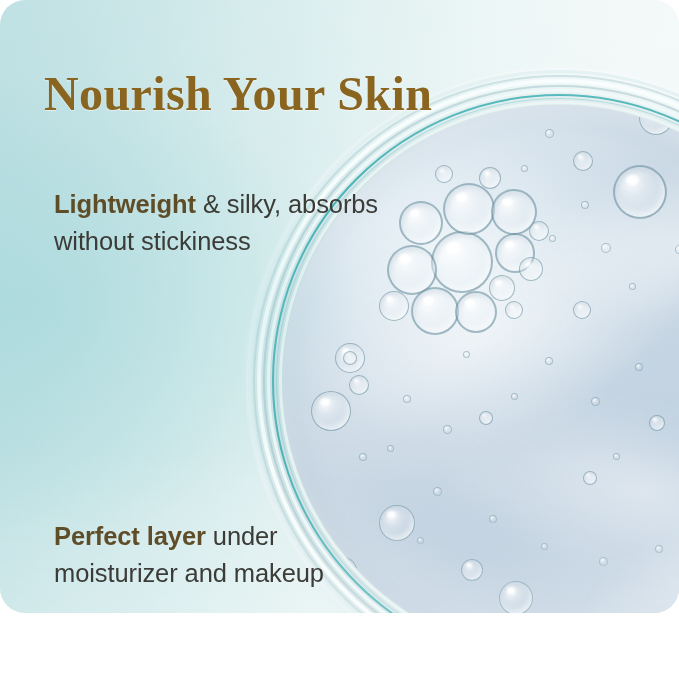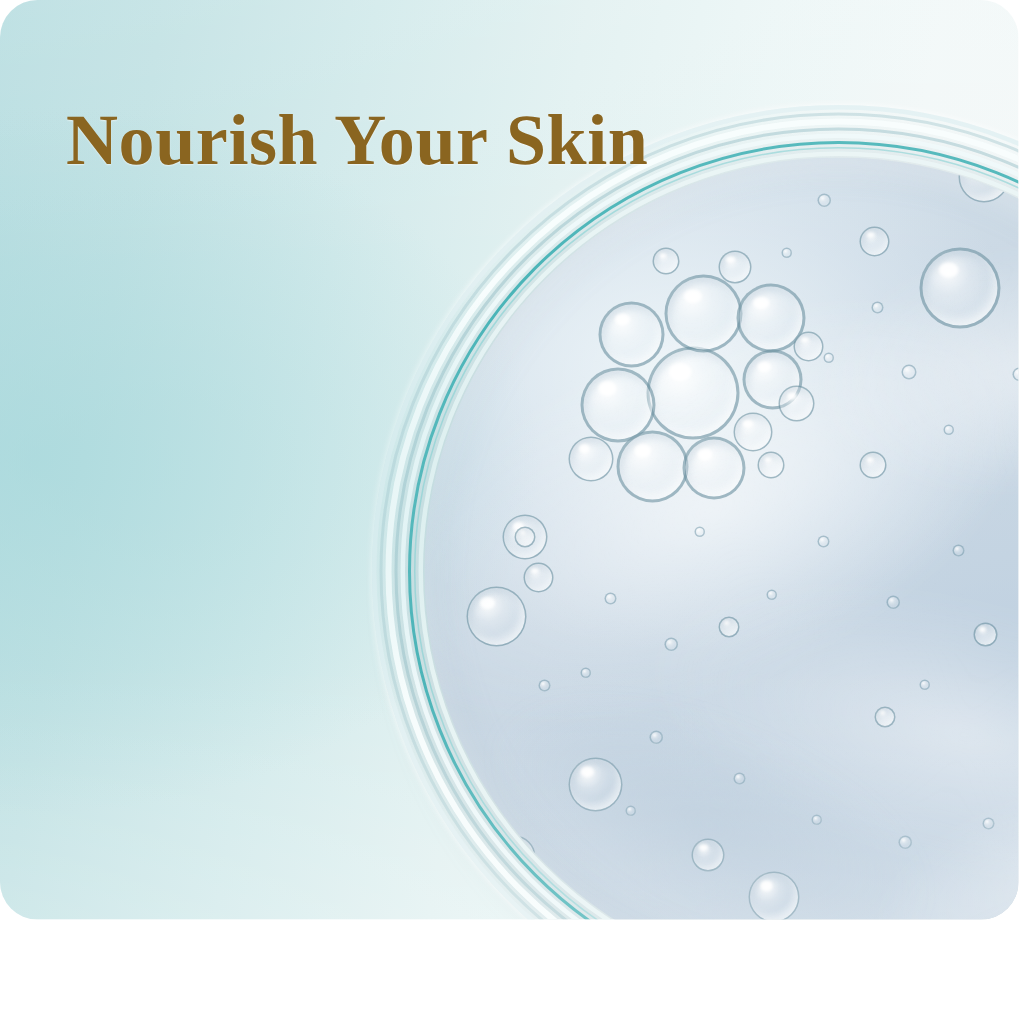--- a/index.html
+++ b/index.html
@@ -289,16 +289,22 @@
 
       <div class="bubble tiny" style="left:180px; top:246px; width:7px; height:7px;"></div>
       <div class="bubble tiny" style="left:134px; top:432px; width:7px; height:7px;"></div>
     </div>
   </div>
 
   <div class="bg-overlay"></div>
 
   <h1 class="title">Nourish Your Skin</h1>
 
-
-
+  <p class="feature f1">
+    <span class="lead">Lightweight</span><span> &amp; silky, absorbs without stickiness</span>
+  </p>
+
+
+  <p class="feature f3">
+    <span class="lead">Perfect layer</span><span> under moisturizer and makeup</span>
+  </p>
 
 </div>
 
 </body></html>

